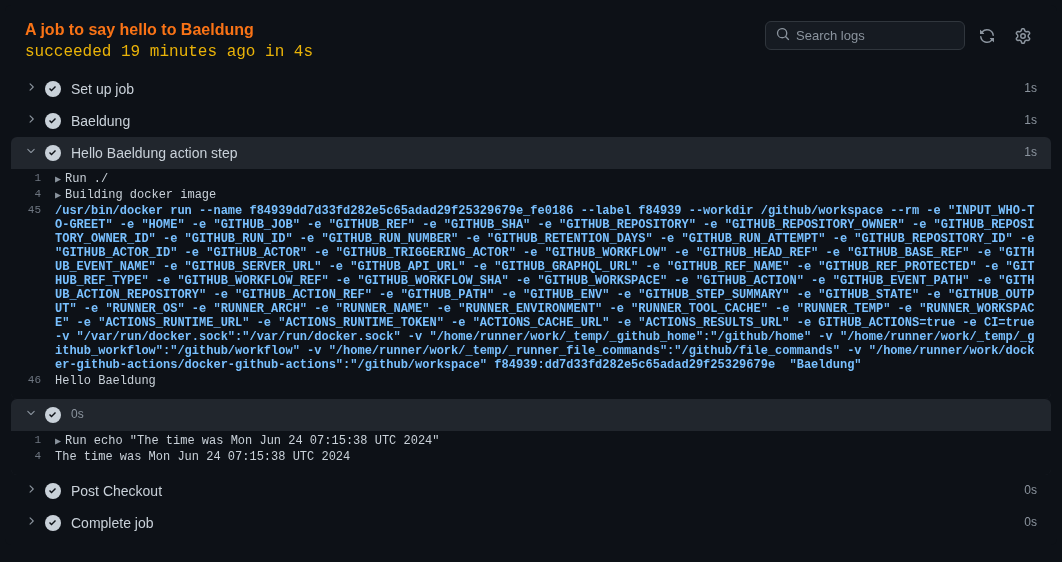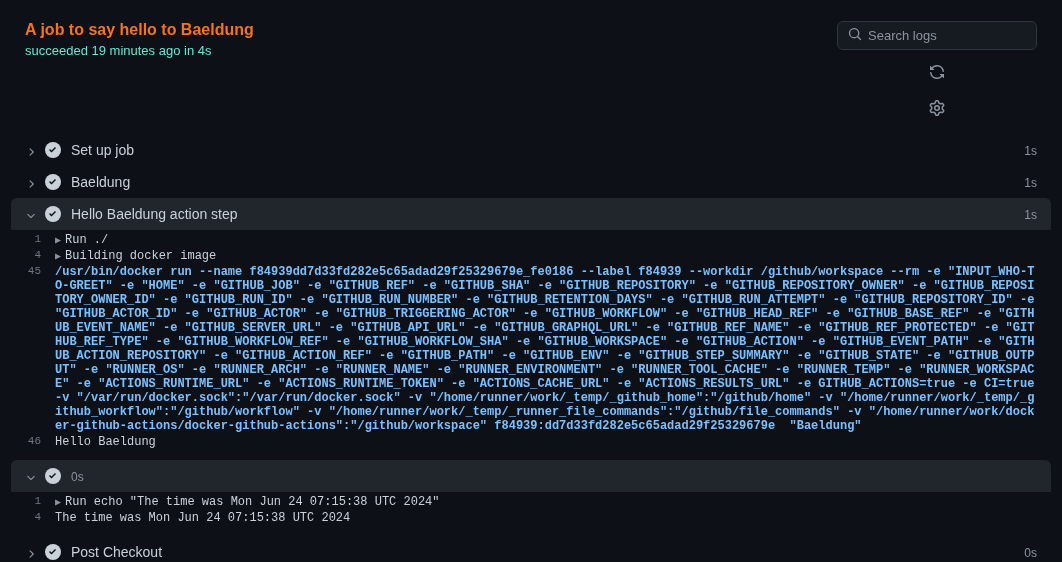--- a/index.html
+++ b/index.html
@@ -22,28 +22,28 @@
       padding: 16px 20px 12px;
     }
     .header-left { flex: 1; }
     .header-title {
       color: #f97316;
       font-size: 16px;
       font-weight: 600;
       margin-bottom: 4px;
     }
     .header-subtitle {
-      color: #5eead4;
-      font-size: 13px;
+      color: #eab308;
+      font-size: 16px;
+      font-family: Liberation Mono, monospace;
     }
     .header-right {
       display: flex;
       align-items: center;
       gap: 8px;
-      flex-direction: column;
     }
     .search-box {
       display: flex;
       align-items: center;
       background: #161b22;
       border: 1px solid #30363d;
       border-radius: 6px;
       padding: 5px 10px;
       width: 200px;
     }
@@ -71,21 +71,21 @@
     .step {
       background: transparent;
       border-radius: 6px;
       margin-bottom: 0px;
     }
     .step.expanded, .step.expanded-dark {
       background: #21262d;
     }
     .step-header {
       display: flex;
-      align-items: flex-end;
+      align-items: flex-start;
       padding: 8px 14px;
       cursor: pointer;
     }
     .chevron {
       color: #8b949e;
       width: 14px;
       display: inline-flex;
       margin-right: 6px;
     }
     .status-icon {

